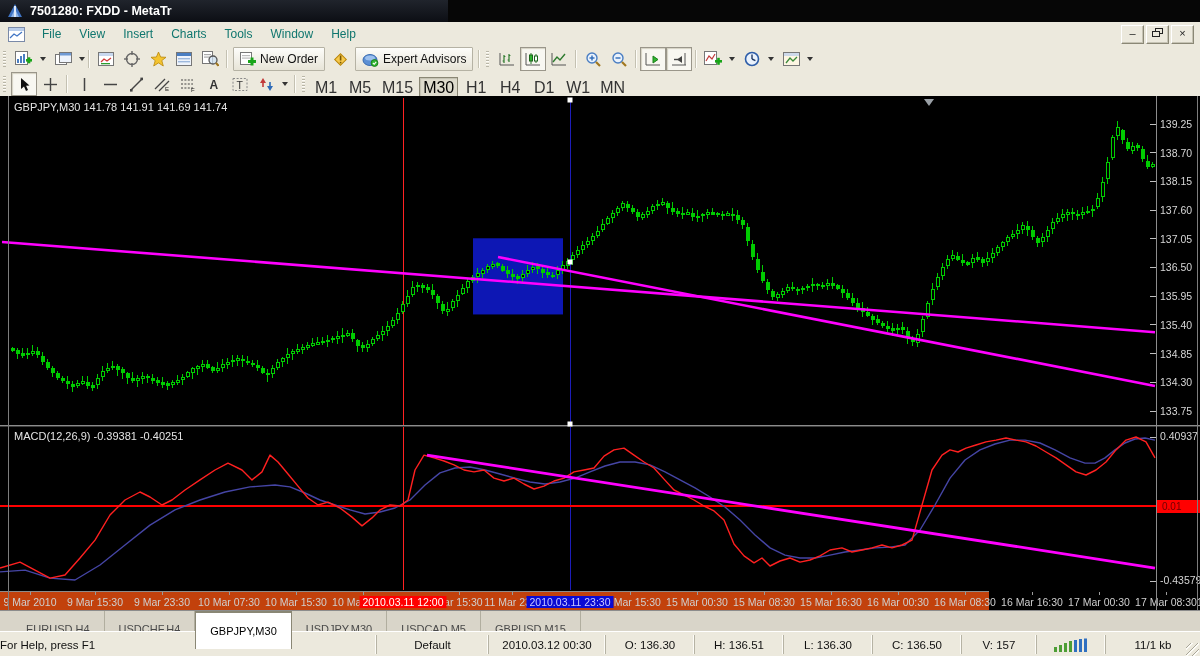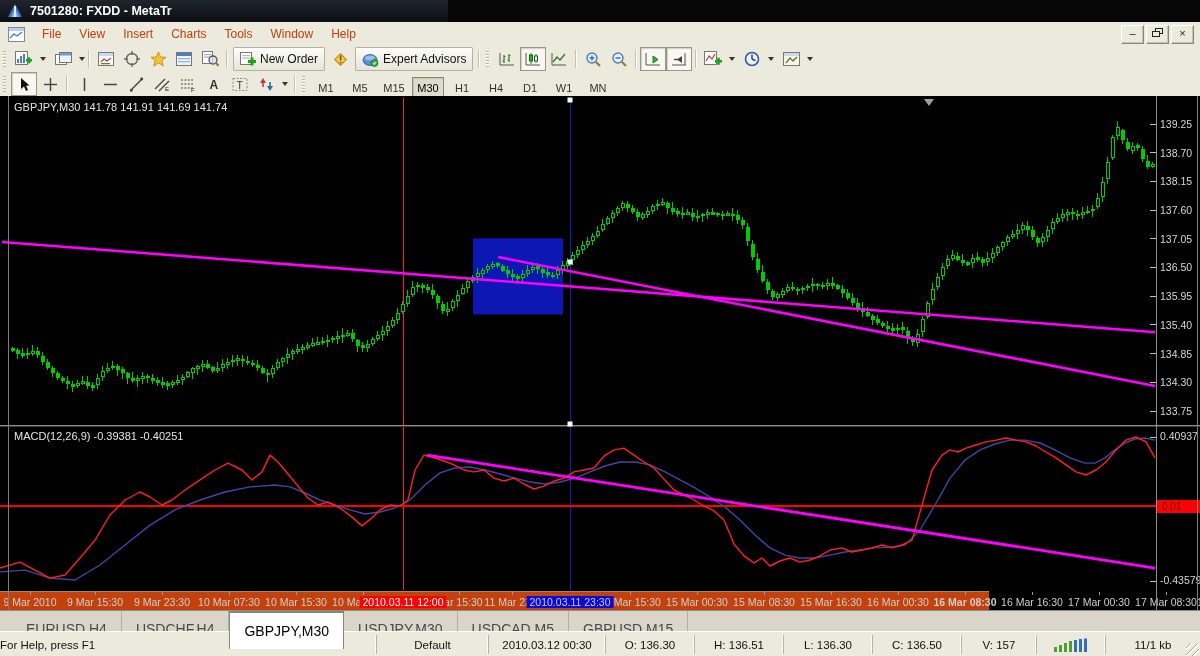--- a/index.html
+++ b/index.html
@@ -8,21 +8,21 @@
   
   .titlebar{position:absolute;left:0;top:0;width:1200px;height:22px;background:#060606;}
   .titlebar .hl{position:absolute;left:0;top:0;width:448px;height:22px;
     background:linear-gradient(to bottom,#20242c,#0c0e14);}
   .titlebar .logo{position:absolute;left:7px;top:3px;width:16px;height:16px;}
   .titlebar .title{position:absolute;left:30px;top:4px;color:#fff;font-size:12.5px;font-weight:bold;}
   
   .menubar{position:absolute;left:0;top:22px;width:1200px;height:24px;background:#ece9dd;
     border-bottom:1px solid #d8d5c8;display:flex;align-items:center;}
   .menubar .wicon{margin:0 8px 0 8px;width:17px;height:15px;}
-  .menuitem{padding:3px 9px;font-size:12px;color:#c2410c;cursor:default;}
+  .menuitem{padding:3px 9px;font-size:12px;color:#0f766e;cursor:default;}
   .mdi{position:absolute;right:6px;top:3px;display:flex;gap:2px;}
   .mdi .b{width:21px;height:17px;background:#ece9dd;border:1px solid #fff;
     border-right-color:#8a8775;border-bottom-color:#8a8775;box-shadow:inset -1px -1px 0 #c6c3b4;
     font-size:11px;line-height:14px;text-align:center;color:#222;position:relative;}
   
   .toolbar{position:absolute;left:0;width:1200px;background:#ece9dd;display:flex;align-items:center;}
   .tb1{top:46px;height:26px;border-bottom:1px solid #d8d5c8;}
   .tb2{top:72px;height:24px;border-bottom:1px solid #b8b5a8;}
   .grip{width:3px;height:16px;margin:0 5px 0 3px;
     background:repeating-linear-gradient(to bottom,#b9b6a7 0 1px,#fdfcf7 1px 2px,transparent 2px 3px);}
@@ -30,21 +30,21 @@
     border:1px solid transparent;position:relative;flex:none;}
   .tbtn.on{border:1px solid #9a968a;background:#f8f7f1;box-shadow:inset 1px 1px 1px #d4d1c2;}
   .tbtn svg{display:block;}
   .tbsep{width:1px;height:18px;background:#c4c1b2;border-right:1px solid #fdfcf7;margin:0 3px;flex:none;}
   .lblbtn{display:flex;align-items:center;gap:4px;height:22px;padding:0 6px;border:1px solid #b5b2a4;
     border-radius:1px;background:linear-gradient(to bottom,#fdfdfa,#e7e4d7);font-size:12px;color:#111;
     margin:0 2px;flex:none;}
   .caret{width:0;height:0;border-left:3px solid transparent;border-right:3px solid transparent;
     border-top:4px solid #333;margin-left:3px;}
   .tfbtn{min-width:24px;height:20px;padding:0 3px;display:flex;align-items:center;justify-content:center;
-    font-size:11px;color:#333;border:1px solid transparent;flex:none;margin-top:8px;}
+    font-size:16px;color:#333;border:1px solid transparent;flex:none;margin-top:8px;}
   .tfbtn.on{border:1px solid #8a8775;background:#dedbcd;box-shadow:inset 1px 1px 1px #c3c0b2;color:#000;}
   
   .chartarea{position:absolute;left:0;top:96px;width:1200px;height:514px;background:#000;}
   .chartarea .edgeL{position:absolute;left:8px;top:0;width:1px;height:514px;background:#7d7d7d;}
   .chartarea .edgeR{position:absolute;left:1197px;top:0;width:1px;height:514px;background:#7d7d7d;}
   .chartarea .axisline{position:absolute;left:1156px;top:0;width:1px;height:514px;background:#8c8c8c;}
   .sym{position:absolute;left:14px;top:5px;color:#e4e4e4;font-size:11px;text-align:center;}
   .macdlab{position:absolute;left:14px;top:334px;color:#e4e4e4;font-size:11px;}
   .pricelab{position:absolute;left:1160px;width:38px;color:#d6d6d6;font-size:10.5px;}
   .macdtoplab,.macdbotlab{position:absolute;left:1160px;color:#d6d6d6;font-size:10.5px;}
@@ -52,21 +52,21 @@
     color:#6d0000;font-size:10px;line-height:13px;padding-left:5px;}
   .timeaxis{position:absolute;left:0;top:495px;width:989px;height:19px;background:#c2410c;
     border-top:1px solid #8c8c8c;}
   .tlab{position:absolute;top:4px;transform:translateX(-50%);color:#cfcfcf;font-size:10.5px;white-space:nowrap;}
   .tlab.hlr{background:#ff0000;color:#fff;padding:0 3px;z-index:3;}
   .tlab.hlb{background:#0a0ad2;color:#c9c9ff;padding:0 3px;z-index:3;}
   .ttick{position:absolute;top:0;width:1px;height:3px;background:#9a9a9a;}
   
   .tabsbar{position:absolute;left:0;top:610px;width:1200px;height:21px;background:#d9d5c9;
     border-top:1px solid #8c8c8c;display:flex;align-items:stretch;padding-left:12px;}
-  .tab{display:flex;align-items:center;padding:18px 14px;font-size:14px;color:#494949;
+  .tab{display:flex;align-items:center;padding:18px 14px;font-size:11px;color:#494949;
     border-right:1px solid #b1ae9f;position:relative;}
   .tab.active{background:#fff;color:#000;border:1px solid #8a8775;border-bottom:none;border-top:2px solid #8a8775;
     margin-top:0;z-index:2;}
   
   .statusbar{position:absolute;left:0;top:631px;width:1200px;height:25px;background:#ece9dd;
     border-top:1px solid #fff;display:flex;align-items:center;font-size:11.5px;color:#111;}
   .scell{height:19px;display:flex;align-items:center;justify-content:center;
     border-left:1px solid #b6b3a4;box-shadow:-1px 0 0 #fdfcf7;padding:0 8px;flex:none;}
   .help{flex:1 1 auto;padding-left:0;}
   .rgrip{position:absolute;right:1px;bottom:1px;width:13px;height:13px;
@@ -905,21 +905,21 @@
         <div class="tlab" style="left: 630px;">12 Mar 15:30</div>
         <div class="ttick" style="left: 630px;"></div>
         <div class="tlab" style="left: 697px;">15 Mar 00:30</div>
         <div class="ttick" style="left: 697px;"></div>
         <div class="tlab" style="left: 764px;">15 Mar 08:30</div>
         <div class="ttick" style="left: 764px;"></div>
         <div class="tlab" style="left: 831px;">15 Mar 16:30</div>
         <div class="ttick" style="left: 831px;"></div>
         <div class="tlab" style="left: 898px;">16 Mar 00:30</div>
         <div class="ttick" style="left: 898px;"></div>
-        <div class="tlab" style="left: 965px; font-weight: bold;">16 Mar 08:30</div>
+        <div class="tlab" style="left: 965px;">16 Mar 08:30</div>
         <div class="ttick" style="left: 965px;"></div>
         <div class="tlab" style="left: 1032px;">16 Mar 16:30</div>
         <div class="ttick" style="left: 1032px;"></div>
         <div class="tlab" style="left: 1099px;">17 Mar 00:30</div>
         <div class="ttick" style="left: 1099px;"></div>
         <div class="tlab" style="left: 1166px;">17 Mar 08:30</div>
         <div class="ttick" style="left: 1166px;"></div>
         <div class="tlab" style="left: 1228px;">17 Mar 16:30</div>
         <div class="tlab hlr" style="left: 403px;">2010.03.11 12:00</div>
         <div class="tlab hlb" style="left: 570px;">2010.03.11 23:30</div>

